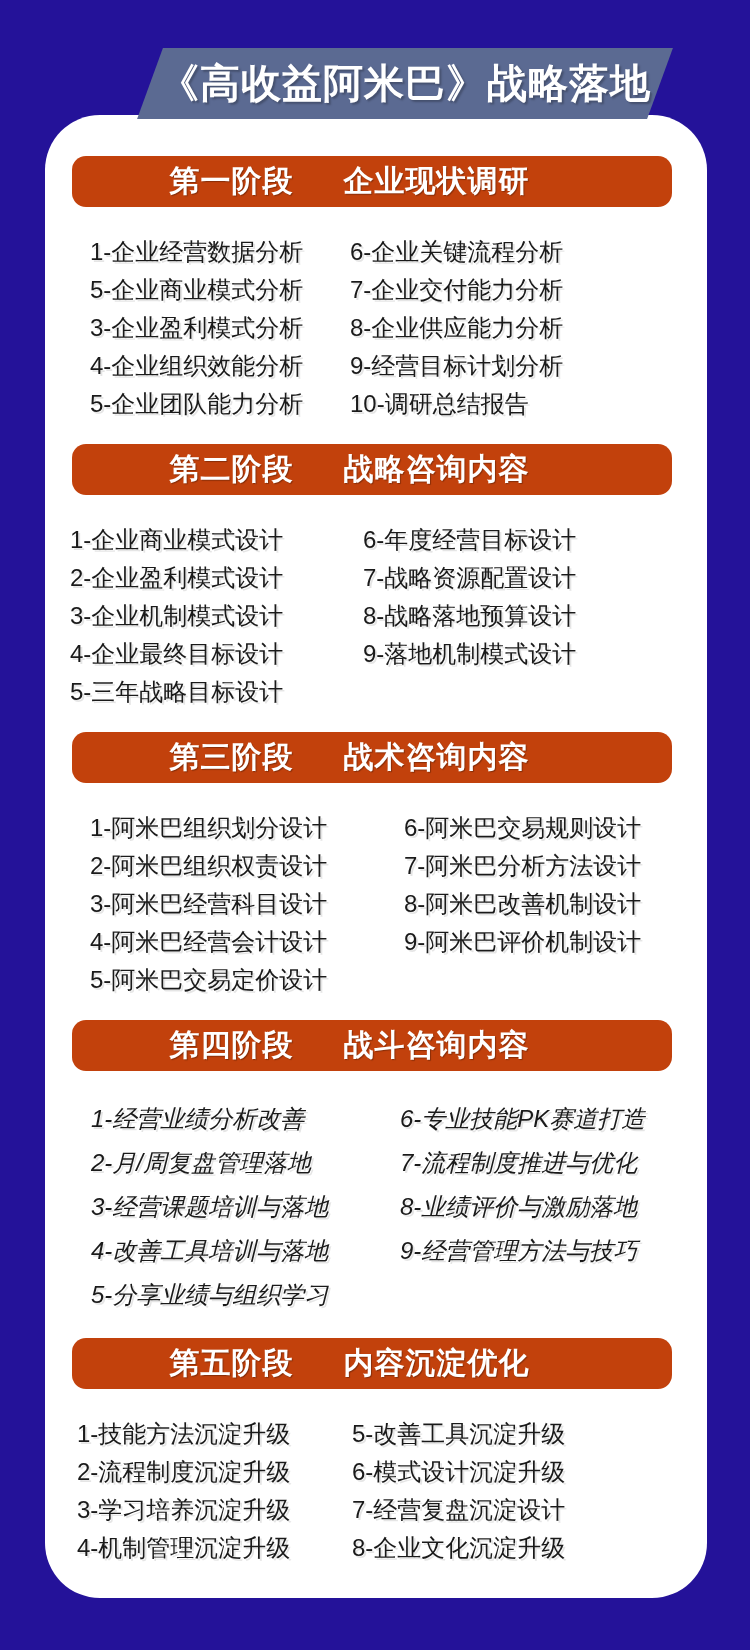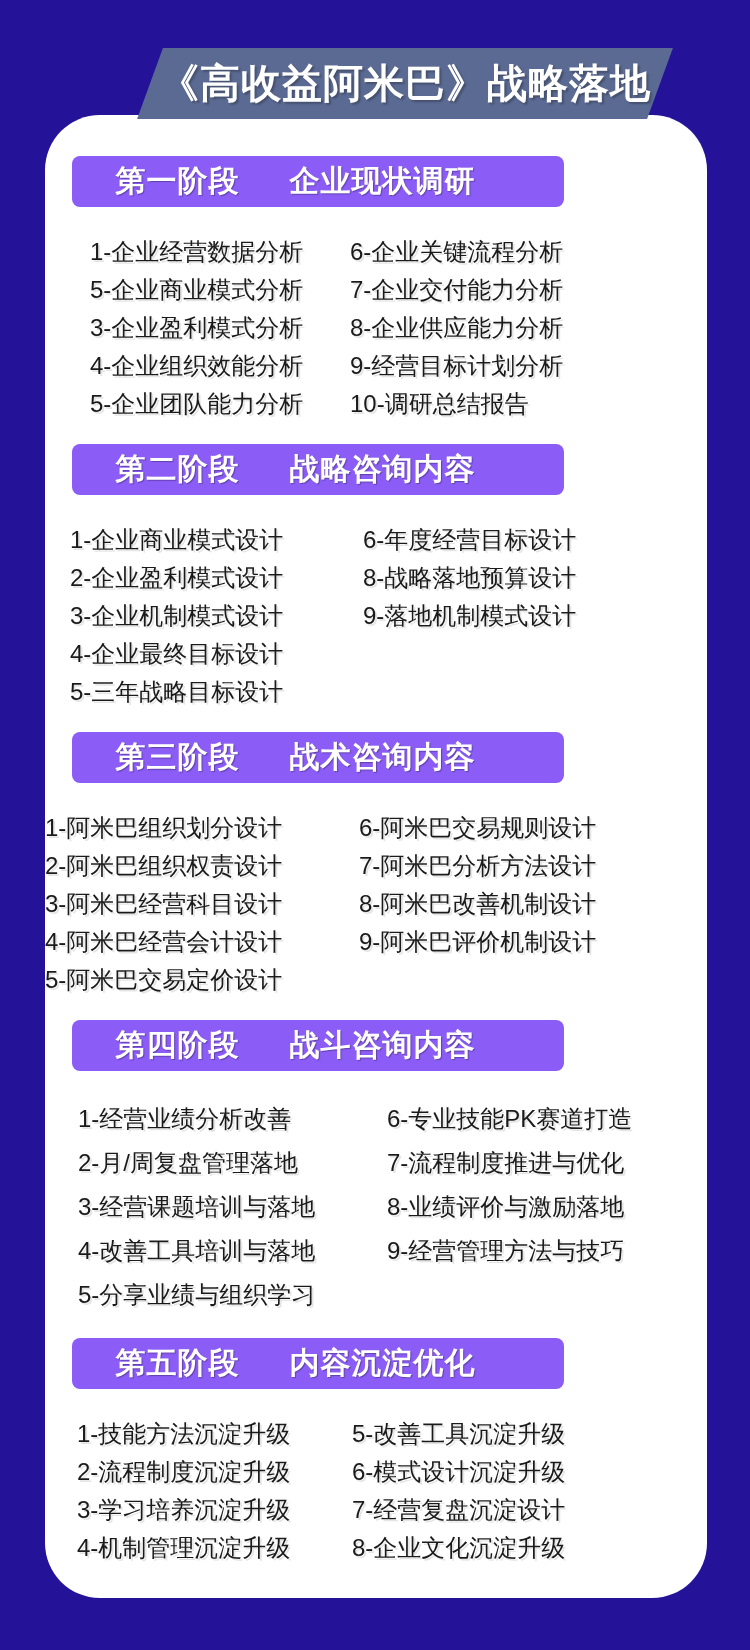--- a/index.html
+++ b/index.html
@@ -28,22 +28,22 @@
     display:flex; align-items:center; justify-content:center;
   }
   .banner-text {
     transform:skewX(20deg);
     color:#ffffff; font-size:40px; font-weight:700;
     white-space:nowrap; letter-spacing:1px;
     text-shadow:2px 2px 2px rgba(0,0,0,0.25);
   }
   .section { position:relative; }
   .bar {
-    margin-left:27px; width:492px; height:51px;
-    background:#8b5cf6; border-radius:8px;
+    margin-left:27px; width:600px; height:51px;
+    background:#c2410c; border-radius:14px;
     box-sizing:border-box;
     display:flex; align-items:center; justify-content:center;
     gap:50px; padding-right:45px;
     margin-bottom:26px;
   }
   .bar span {
     color:#ffffff; font-size:30px; font-weight:700;
     white-space:nowrap; letter-spacing:1px;
     text-shadow:1px 1px 1px rgba(0,0,0,0.3);
   }
@@ -52,22 +52,22 @@
     box-sizing:border-box;
   }
   .col { list-style:none; margin:0; padding:0; }
   .col li {
     font-size:24px; line-height:38px; color:#1a1a1a;
     white-space:nowrap;
     text-shadow:2px 2px 0 rgba(0,0,0,0.10);
   }
   .s1 .cols { grid-template-columns:260px 1fr; padding-left:45px; }
   .s2 .cols { grid-template-columns:293px 1fr; padding-left:25px; }
-  .s3 .cols { grid-template-columns:314px 1fr; }
-  .s4 .cols { grid-template-columns:309px 1fr; padding-left:33px; }
+  .s3 .cols { grid-template-columns:314px 1fr; padding-left:45px; }
+  .s4 .cols { grid-template-columns:309px 1fr; padding-left:46px;font-style:italic; }
   .s5 .cols { grid-template-columns:275px 1fr; padding-left:32px; }
   .s4 .col li { line-height:44px; }
 </style>
 </head>
 <body>
 
 <div class="page">
 
   <div class="banner">
     <div class="banner-text">《高收益阿米巴》战略落地</div>
@@ -105,20 +105,21 @@
       <div class="cols">
         <ul class="col left">
             <li>1-企业商业模式设计</li>
             <li>2-企业盈利模式设计</li>
             <li>3-企业机制模式设计</li>
             <li>4-企业最终目标设计</li>
             <li>5-三年战略目标设计</li>
           </ul>
         <ul class="col right">
             <li>6-年度经营目标设计</li>
+            <li>7-战略资源配置设计</li>
             <li>8-战略落地预算设计</li>
             <li>9-落地机制模式设计</li>
           </ul>
       </div>
     </section>
 
     <section class="section s3">
       <div class="bar">
         <span class="phase">第三阶段</span>
         <span class="topic">战术咨询内容</span>

